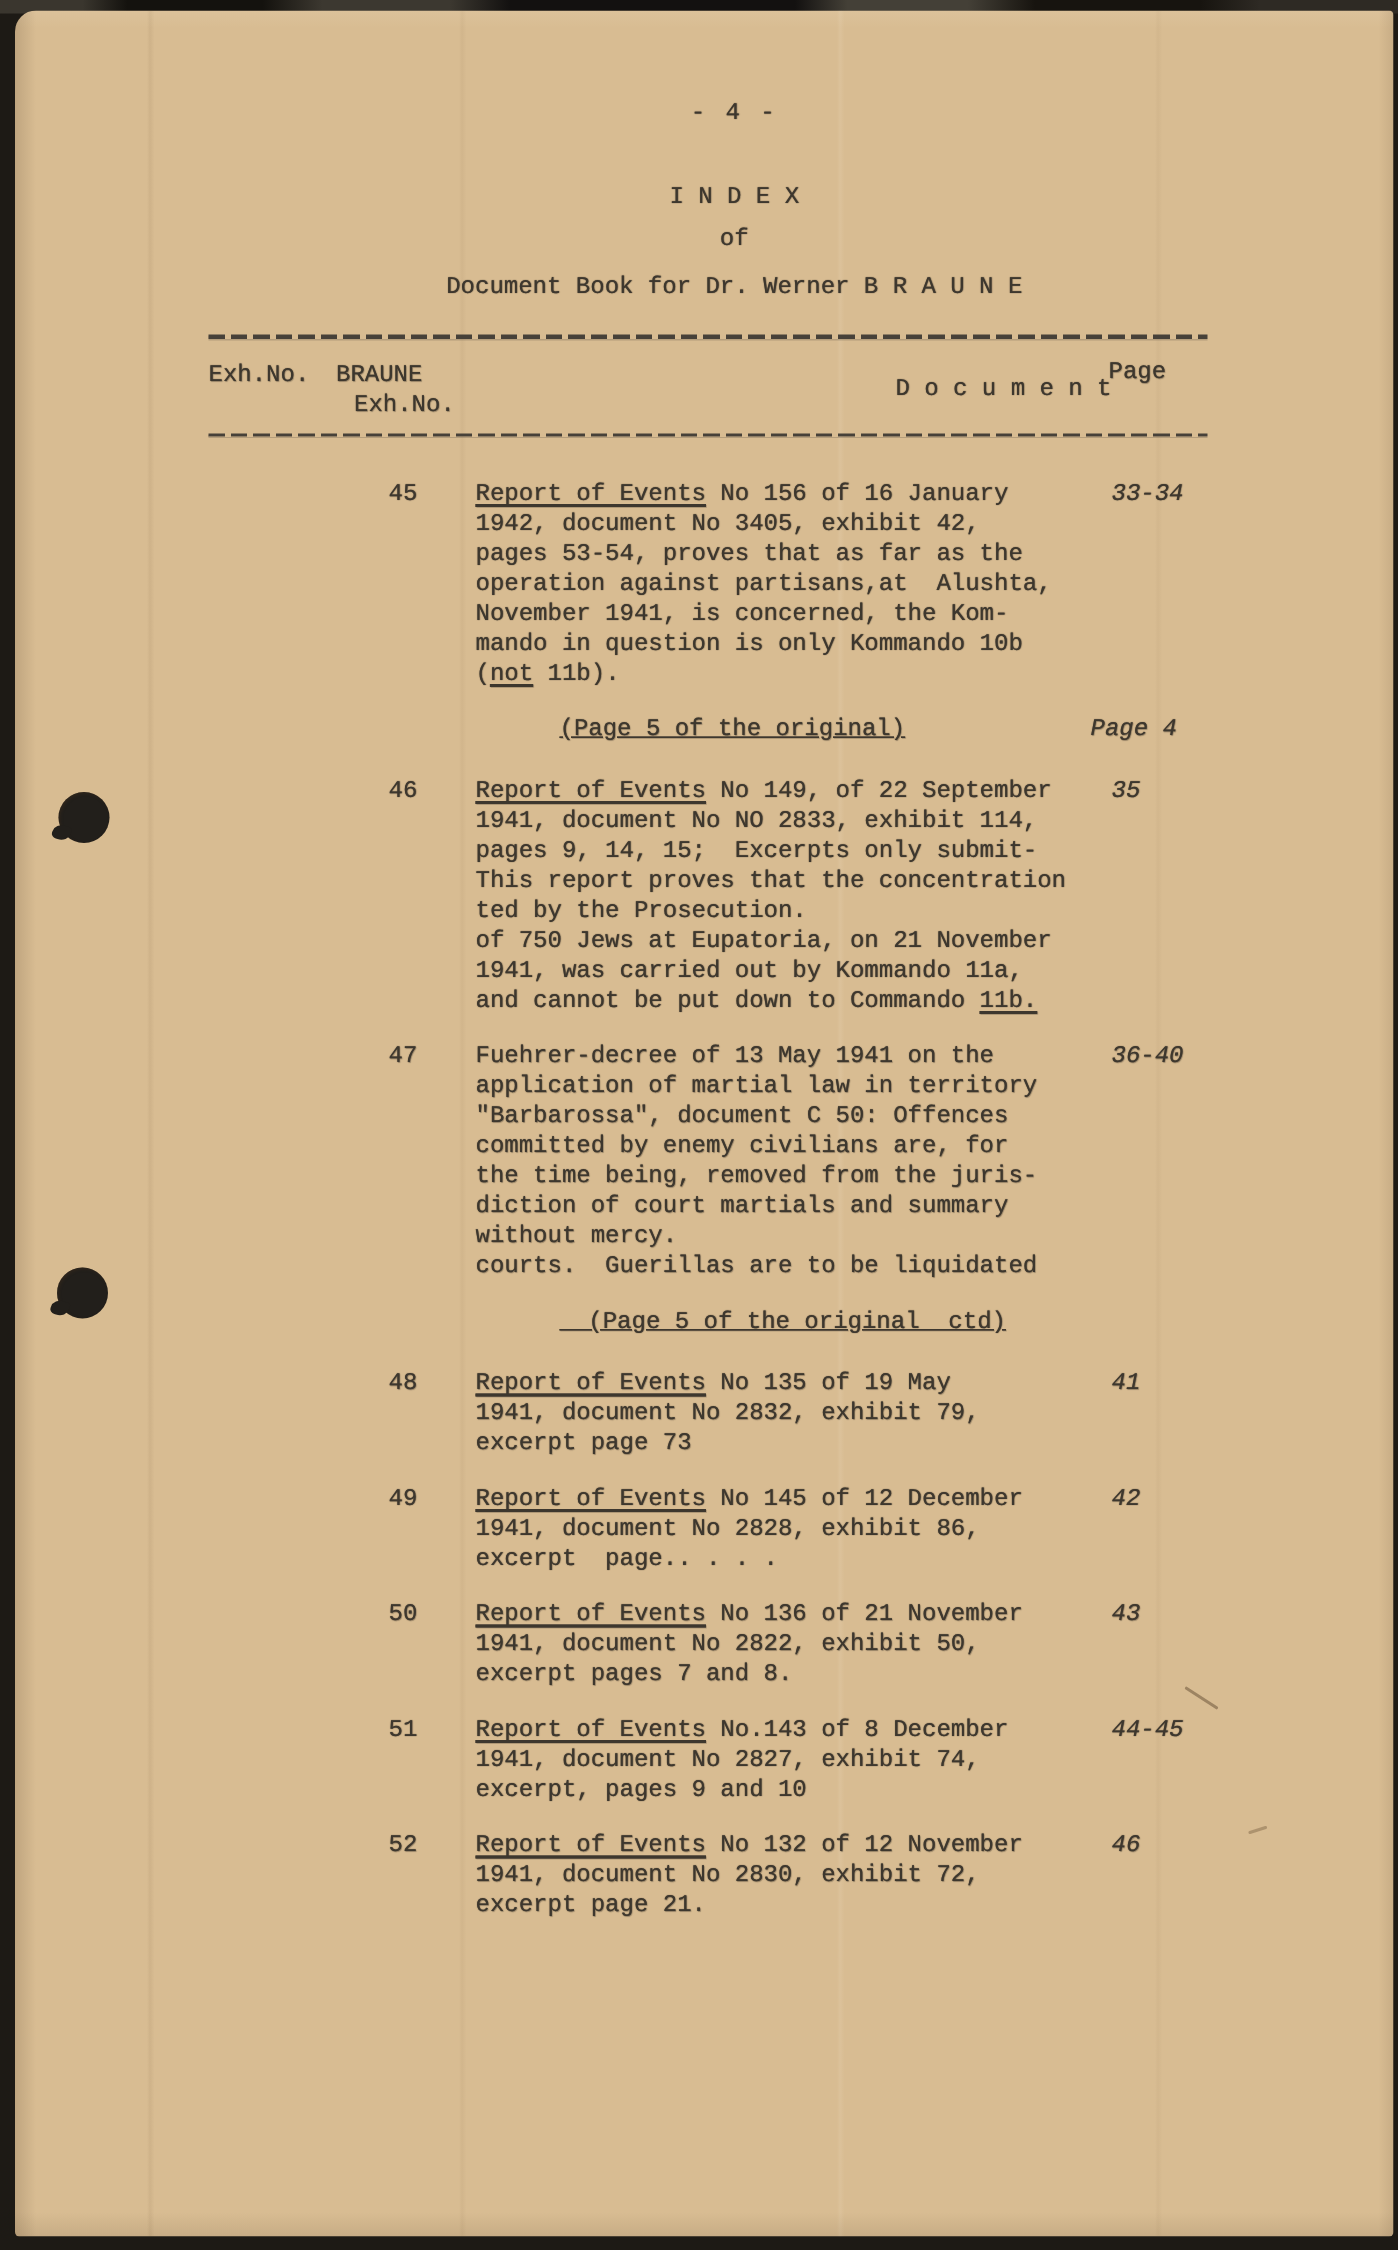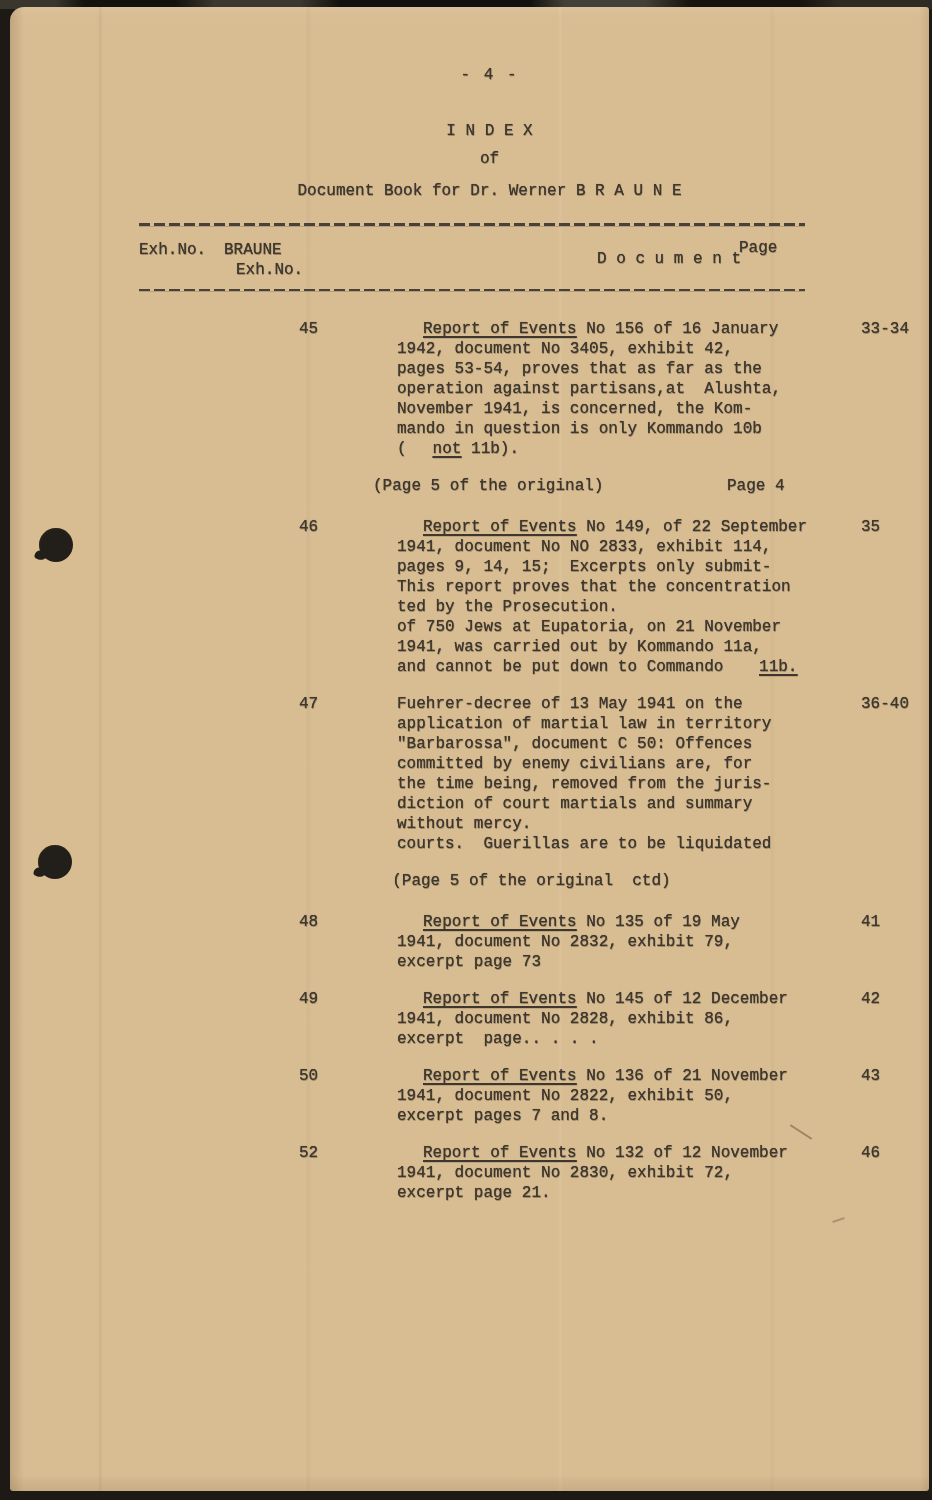--- a/index.html
+++ b/index.html
@@ -45,27 +45,27 @@
   }
   .dash.first{margin-top:22px;}
   .thead-row{position:relative;height:48px;margin-top:14px;}
   .th-exh{position:absolute;left:0;top:0;}
   .th-braune{position:absolute;left:85px;top:0;}
   .th-braune .line2{display:block;margin-left:12px;}
   .th-doc{position:absolute;left:178px;width:424px;top:9px;text-align:right;}
   .th-page{position:absolute;left:600px;top:-2px;}
   .tbody{padding-top:28px;}
   .row{display:grid;grid-template-columns:120px 58px 424px 64px;}
-  .row.entry{margin-bottom:17px;gap:40px;}
+  .row.entry{margin-bottom:17px;}
   .row.note{margin-bottom:21px;}
   .c3 .line{white-space:pre;}
-  .note .c3{padding-left:56px;white-space:pre;}
+  .note .c3{padding-left:56px;white-space:pre;text-decoration:underline;}
   .note .c4{margin-left:-14px;white-space:pre;}
-  .c4{white-space:pre;}
-  .u{text-decoration:underline;text-decoration-thickness:1.5px;text-underline-offset:3px;margin-left:26px;}
+  .c4{white-space:pre;font-style:italic;}
+  .u{text-decoration:underline;text-decoration-thickness:1.5px;text-underline-offset:3px;}
   .hole{
     position:absolute;width:34px;height:34px;border-radius:50%;
     background:#221f1b;box-shadow:1px 1px 2px rgba(60,44,28,0.5) inset;
   }
   .hole::after{
     content:"";position:absolute;left:-4px;bottom:2px;width:12px;height:10px;
     background:#221f1b;border-radius:60% 20% 60% 30%;transform:rotate(18deg);
   }
   .hole-1{left:29px;top:521px;}
   .hole-2{left:28px;top:838px;}
@@ -177,20 +177,30 @@
           <div class="c2">50</div>
           <div class="c3">
             <div class="line"><span class="u">Report of Events</span><span> No 136 of 21 November</span></div>
             <div class="line"><span>1941, document No 2822, exhibit 50,</span></div>
             <div class="line"><span>excerpt pages 7 and 8.</span></div>
           </div>
           <div class="c4">43</div>
         </div>
         <div class="row entry">
           <div class="c1"></div>
+          <div class="c2">51</div>
+          <div class="c3">
+            <div class="line"><span class="u">Report of Events</span><span> No.143 of 8 December</span></div>
+            <div class="line"><span>1941, document No 2827, exhibit 74,</span></div>
+            <div class="line"><span>excerpt, pages 9 and 10</span></div>
+          </div>
+          <div class="c4">44-45</div>
+        </div>
+        <div class="row entry">
+          <div class="c1"></div>
           <div class="c2">52</div>
           <div class="c3">
             <div class="line"><span class="u">Report of Events</span><span> No 132 of 12 November</span></div>
             <div class="line"><span>1941, document No 2830, exhibit 72,</span></div>
             <div class="line"><span>excerpt page 21.</span></div>
           </div>
           <div class="c4">46</div>
         </div>
       </div>
   </div>

